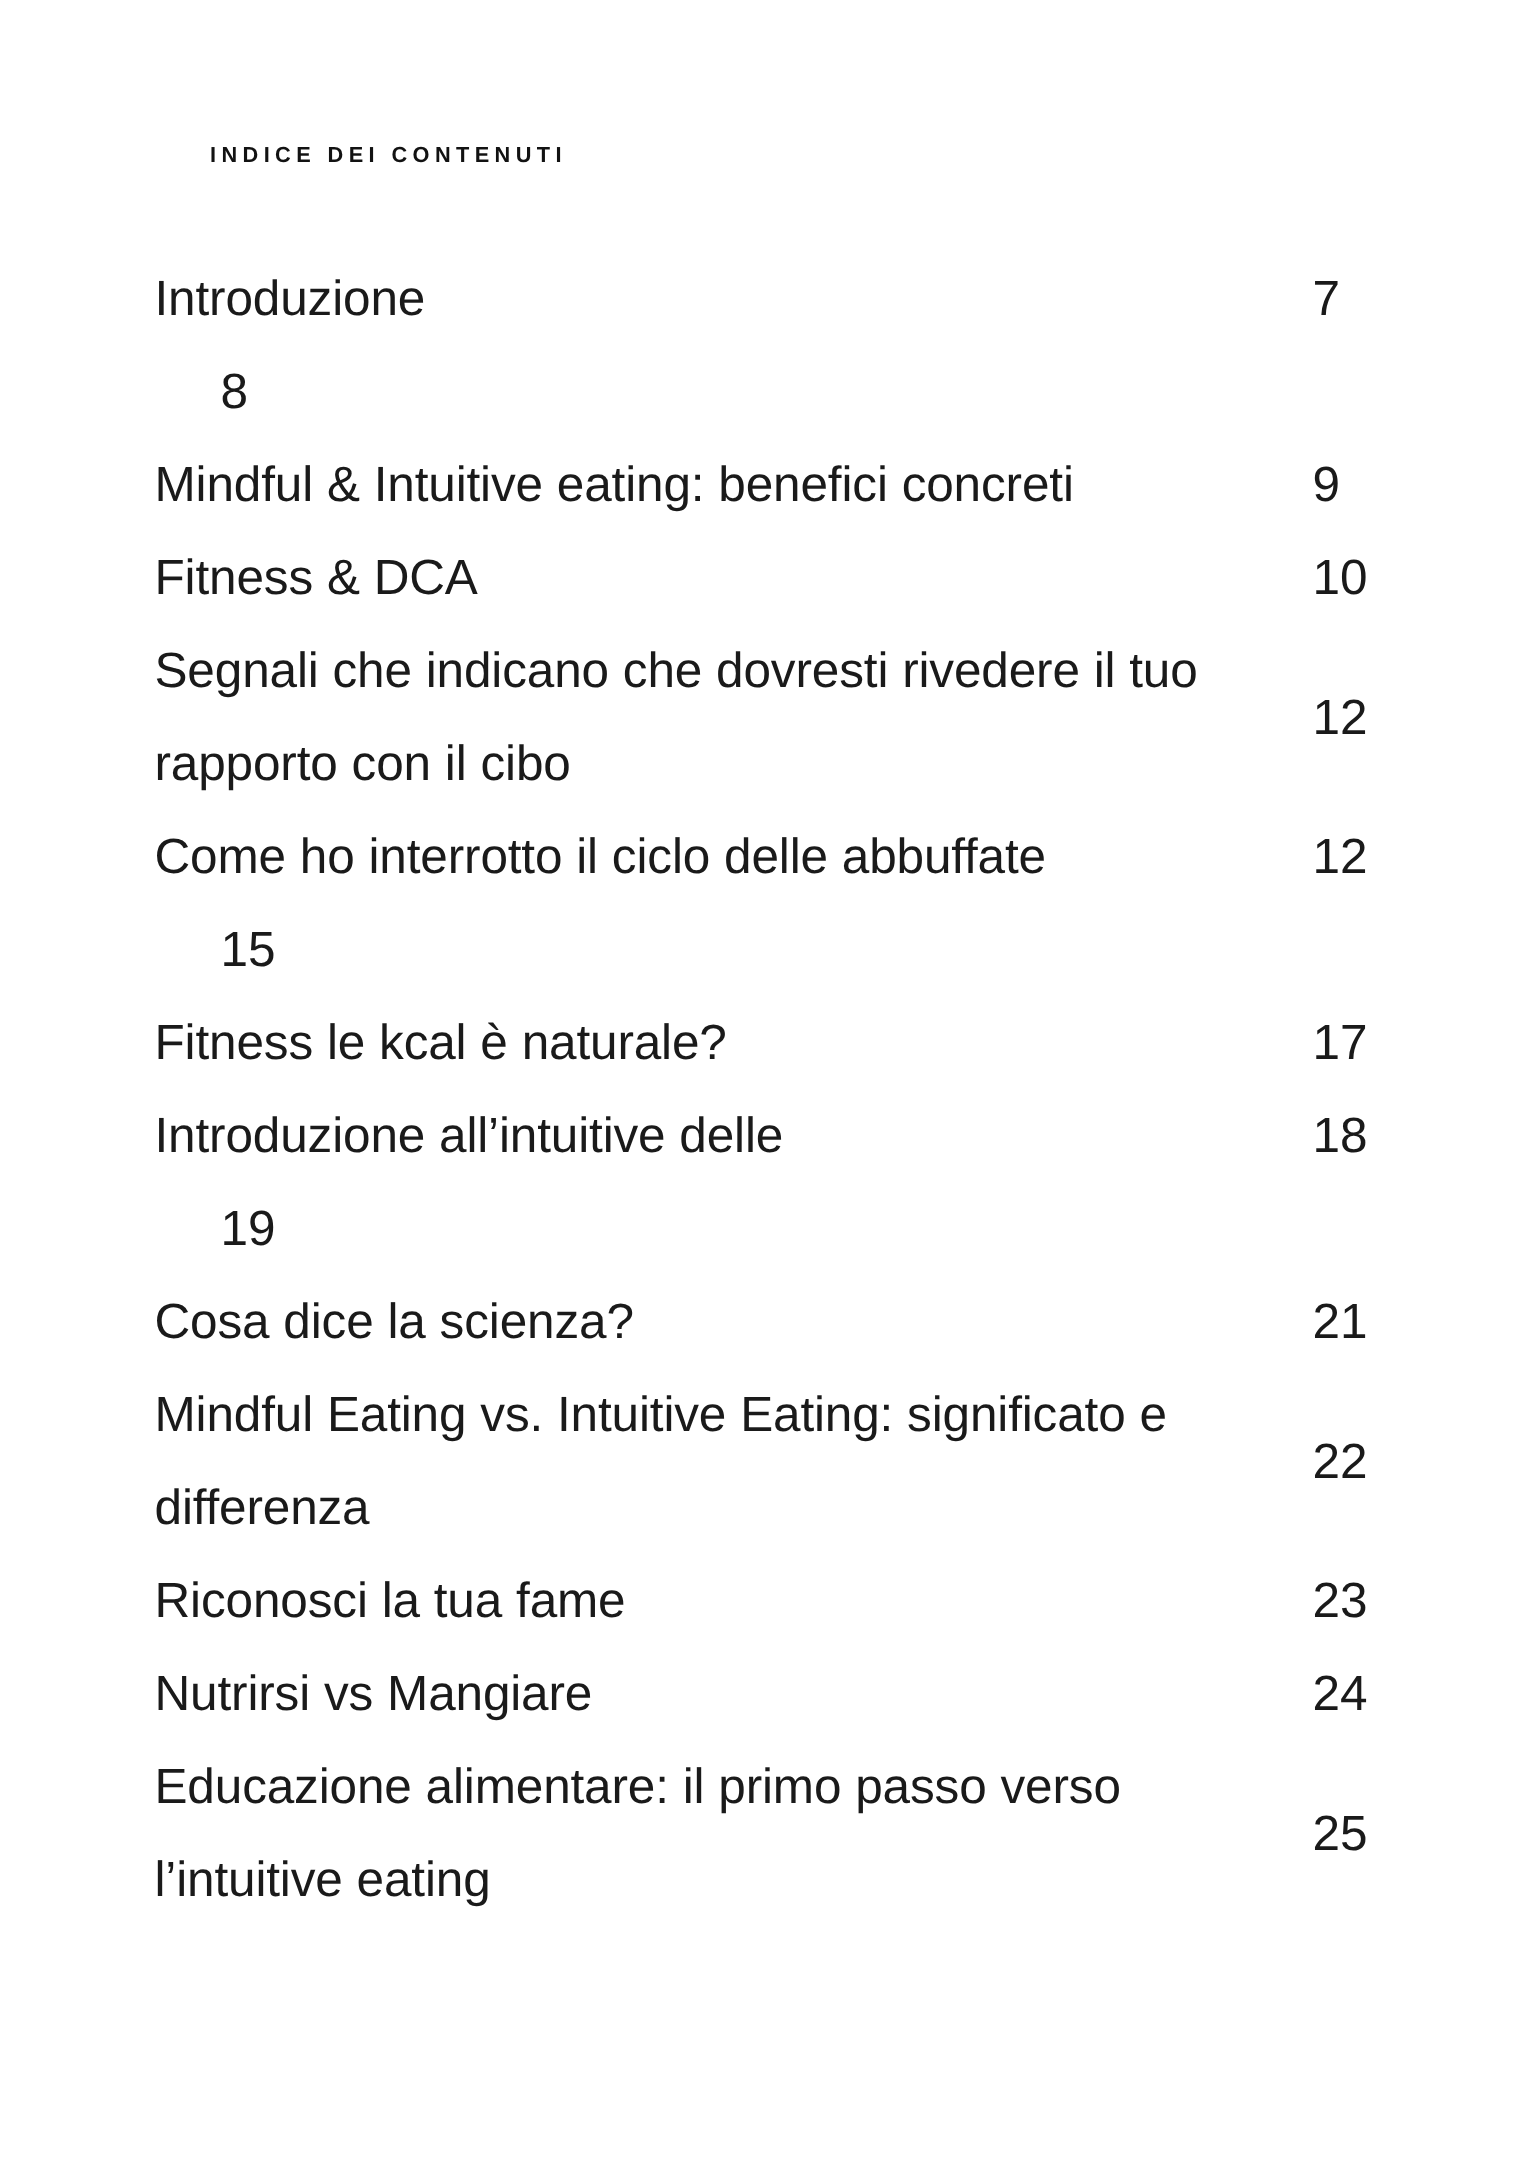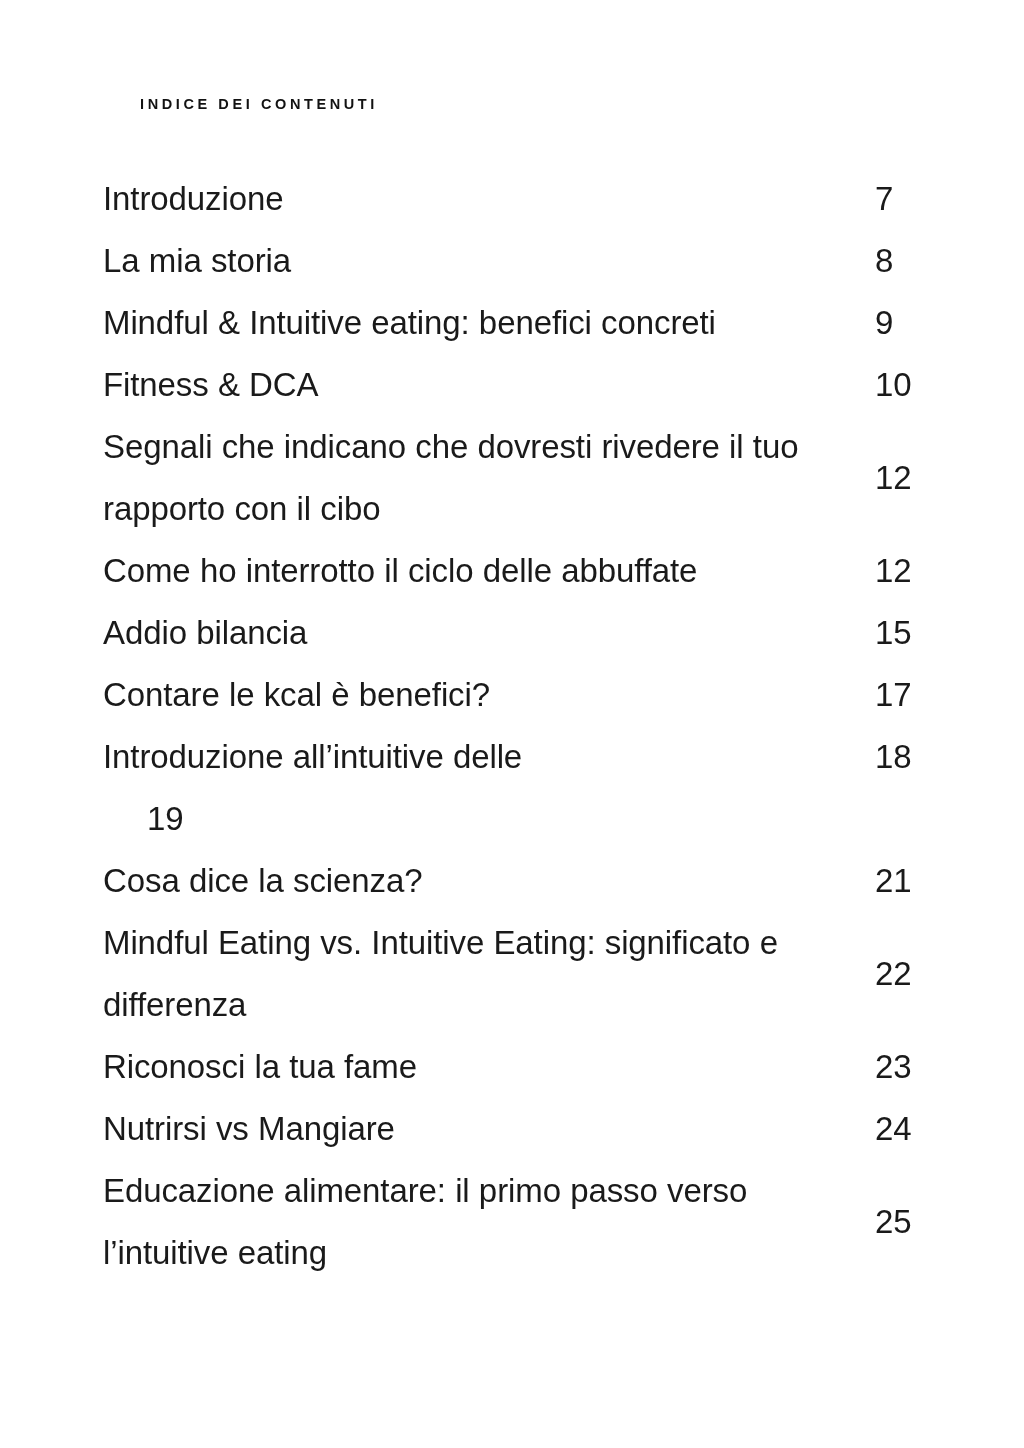--- a/index.html
+++ b/index.html
@@ -74,45 +74,43 @@
 <div class="page">
 
   <div class="toc-header">INDICE DEI CONTENUTI</div>
 
   <div class="toc-list">
       <div class="toc-entry">
         <div class="toc-title">Introduzione</div>
         <div class="toc-page">7</div>
       </div>
       <div class="toc-entry">
-        <div class="toc-title">La mia storia</div>
         <div class="toc-page">8</div>
       </div>
       <div class="toc-entry">
         <div class="toc-title">Mindful &amp; Intuitive eating: benefici concreti</div>
         <div class="toc-page">9</div>
       </div>
       <div class="toc-entry">
         <div class="toc-title">Fitness &amp; DCA</div>
         <div class="toc-page">10</div>
       </div>
       <div class="toc-entry">
         <div class="toc-title">Segnali che indicano che dovresti rivedere il tuo rapporto con il cibo</div>
         <div class="toc-page">12</div>
       </div>
       <div class="toc-entry">
         <div class="toc-title">Come ho interrotto il ciclo delle abbuffate</div>
         <div class="toc-page">12</div>
       </div>
       <div class="toc-entry">
-        <div class="toc-title">Addio bilancia</div>
         <div class="toc-page">15</div>
       </div>
       <div class="toc-entry">
-        <div class="toc-title">Contare le kcal è benefici?</div>
+        <div class="toc-title">Fitness le kcal è naturale?</div>
         <div class="toc-page">17</div>
       </div>
       <div class="toc-entry">
         <div class="toc-title">Introduzione all’intuitive delle</div>
         <div class="toc-page">18</div>
       </div>
       <div class="toc-entry">
         <div class="toc-page">19</div>
       </div>
       <div class="toc-entry">

